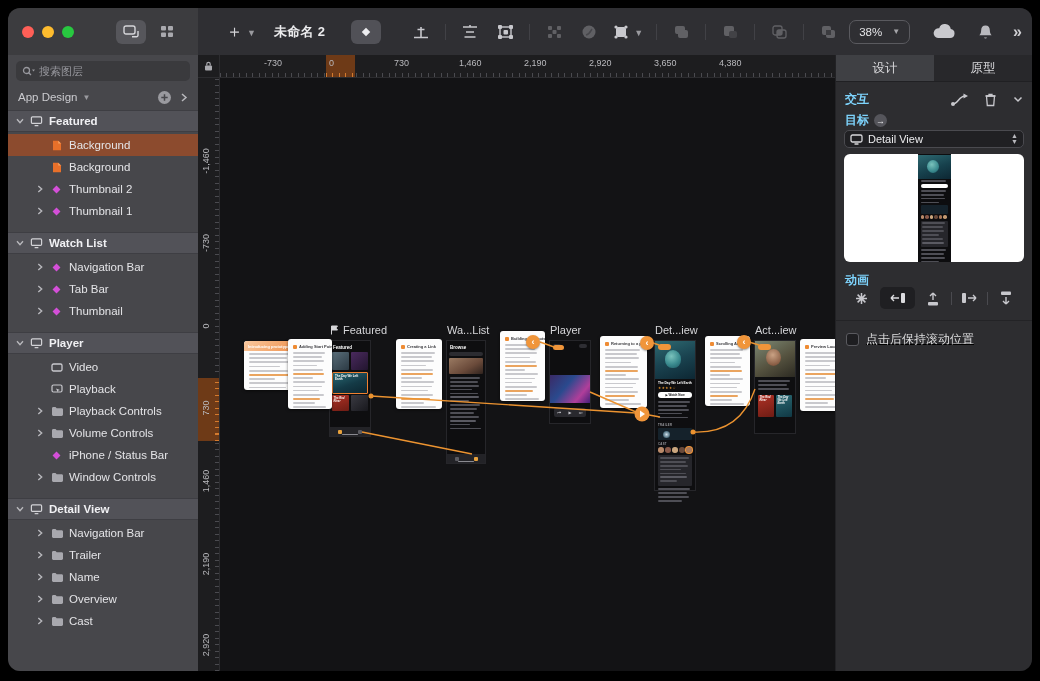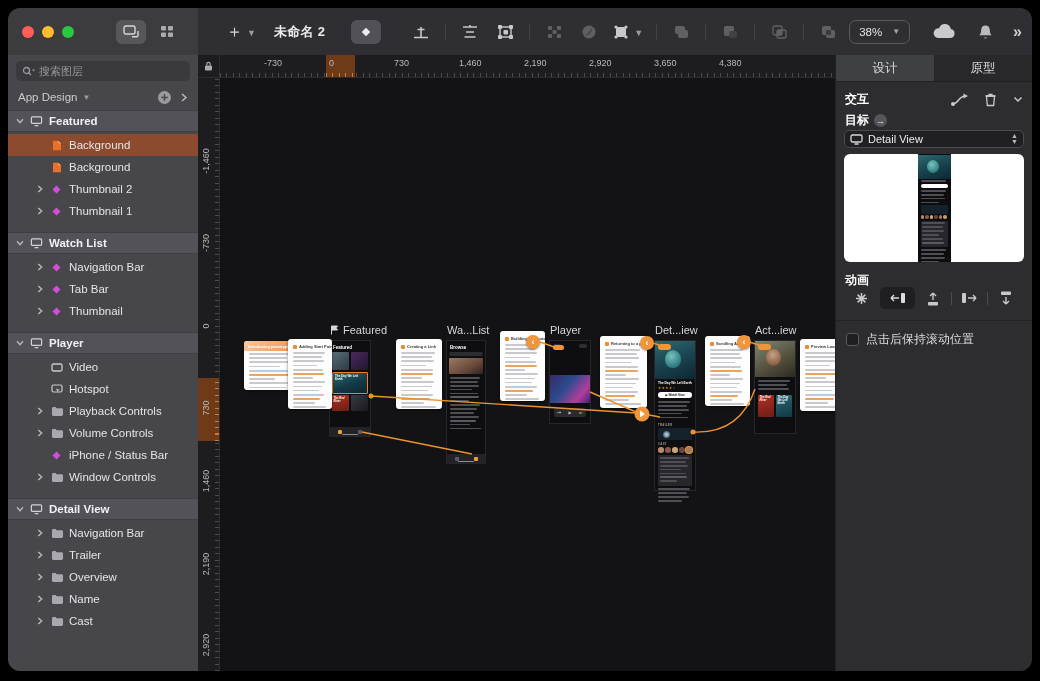--- a/index.html
+++ b/index.html
@@ -137,21 +137,21 @@
   .red-p { background:linear-gradient(160deg,#b03226 0%,#6e1c14 100%); }
   .teal-p { background:linear-gradient(160deg,#2a6a74 0%,#103844 100%); }
   .red-p span,.teal-p span { position:absolute; left:1.5px; top:1.5px; font-size:2.8px; color:#fff; font-weight:700; line-height:1.1; width:15px; display:block; }
 
   
   .inspector { width:197px; background:#2d2d30; position:relative; flex:none; border-left:1px solid #222225; }
   .insp-tabs { position:absolute; left:0; top:0; right:0; height:27px; display:flex; border-bottom:1px solid #202023; }
   .itab { flex:1; display:flex; align-items:center; justify-content:center; color:#d9d9dc; font-size:12.5px; }
   .itab.off { background:#3f4044; }
   .itab.on { background:#28282b; }
-  .sec-label { color:#ffffff; font-size:12px; font-weight:700; }
+  .sec-label { color:#7dd3fc; font-size:12px; font-weight:700; }
   .row-interact { position:absolute; left:9px; right:9px; top:36px; display:flex; align-items:center; }
   .row-interact .sp { flex:1; }
   .row-target { position:absolute; left:9px; top:57px; display:flex; align-items:center; gap:5px; }
   .tgt-badge { width:13px; height:13px; border-radius:50%; background:#55555b; color:#e8e8ea; font-size:9px;
     display:flex; align-items:center; justify-content:center; }
   .dropdown { position:absolute; left:8px; right:8px; top:75px; height:18px; background:#202023;
     border:1px solid #4a4a4f; border-radius:5px; display:flex; align-items:center; padding:0 5px; gap:5px; }
   .dropdown .val { color:#ececee; font-size:11px; flex:1; }
   .dropdown .stp { color:#b9b9be; font-size:7px; line-height:.8; text-align:center; }
   .preview { position:absolute; left:8px; right:8px; top:99px; height:108px; background:#fff; border-radius:6px;
@@ -164,21 +164,21 @@
   .pv-trl { height:9px; margin:0 3px 1px; background:#15222b; border-radius:1px; }
   .pv-avs { display:flex; gap:1px; margin:0 3px 2px; }
   .pv-avs b { width:3.5px; height:3.5px; border-radius:50%; }
   .pv-rev { margin:0 3px 2px; background:#26262b; border-radius:1px; padding:1.5px; }
   .anim-label { position:absolute; left:9px; top:217px; }
   .segments { position:absolute; left:8px; right:8px; top:232px; height:22px; display:flex; align-items:center; }
   .seg { flex:1; height:22px; display:flex; align-items:center; justify-content:center; border-radius:5px; }
   .seg.on { background:#1f1f22; }
   .seg-div { width:1px; height:13px; background:#4a4a4f; }
   .insp-hr { position:absolute; left:0; right:0; top:265px; height:1px; background:#232326; }
-  .chk-row { position:absolute; left:10px; top:276px; display:flex; align-items:center; gap:7px; }
+  .chk-row { position:absolute; left:10px; top:276px; display:flex; align-items:center; gap:7px;text-decoration:underline; }
   .chk { width:13px; height:13px; background:#1e1e21; border:1px solid #5a5a5f; border-radius:3px; }
   .chk-row span { color:#dededf; font-size:12px; }
   svg { display:block; }
   .conn { position:absolute; left:0; top:0; width:100%; height:100%; pointer-events:none; }
 </style>
 </head>
 <body>
 
 <div class="window">
 
@@ -488,21 +488,21 @@
             <span>Video</span>
           </div>
           <div class="lrow">
             <span class="noch"></span>
             <span class="licon">
               <svg width="12" height="10" viewBox="0 0 12 10">
                 <rect x="1" y="1" width="10" height="7" rx="1.5" fill="none" stroke="#c9c9ce" stroke-width="1.2"></rect>
                 <path d="M5 4.5l4 1.6-1.7.5-.5 1.7z" fill="#c9c9ce"></path>
               </svg>
             </span>
-            <span>Hotspot</span>
+            <span>Playback</span>
           </div>
           <div class="lrow">
             <span class="lchev">
               <svg width="8" height="8" viewBox="0 0 8 8">
                 <path d="M2.3 1l3.4 3-3.4 3" fill="none" stroke="#b8b8bc" stroke-width="1.4"></path>
               </svg>
             </span>
             <span class="licon">
               <svg width="12" height="10" viewBox="0 0 12 10">
                 <path d="M1 2.4c0-.8.6-1.4 1.3-1.4h2.2l1.2 1.2h4.9c.8 0 1.4.6 1.4 1.4v4.9c0 .8-.6 1.4-1.4 1.4H2.3c-.7 0-1.3-.6-1.3-1.4z" fill="#a8a8ae"></path>
@@ -589,34 +589,34 @@
             <span class="lchev">
               <svg width="8" height="8" viewBox="0 0 8 8">
                 <path d="M2.3 1l3.4 3-3.4 3" fill="none" stroke="#b8b8bc" stroke-width="1.4"></path>
               </svg>
             </span>
             <span class="licon">
               <svg width="12" height="10" viewBox="0 0 12 10">
                 <path d="M1 2.4c0-.8.6-1.4 1.3-1.4h2.2l1.2 1.2h4.9c.8 0 1.4.6 1.4 1.4v4.9c0 .8-.6 1.4-1.4 1.4H2.3c-.7 0-1.3-.6-1.3-1.4z" fill="#a8a8ae"></path>
               </svg>
             </span>
-            <span>Overview</span>
+            <span>Name</span>
           </div>
           <div class="lrow">
             <span class="lchev">
               <svg width="8" height="8" viewBox="0 0 8 8">
                 <path d="M2.3 1l3.4 3-3.4 3" fill="none" stroke="#b8b8bc" stroke-width="1.4"></path>
               </svg>
             </span>
             <span class="licon">
               <svg width="12" height="10" viewBox="0 0 12 10">
                 <path d="M1 2.4c0-.8.6-1.4 1.3-1.4h2.2l1.2 1.2h4.9c.8 0 1.4.6 1.4 1.4v4.9c0 .8-.6 1.4-1.4 1.4H2.3c-.7 0-1.3-.6-1.3-1.4z" fill="#a8a8ae"></path>
               </svg>
             </span>
-            <span>Name</span>
+            <span>Overview</span>
           </div>
           <div class="lrow">
             <span class="lchev">
               <svg width="8" height="8" viewBox="0 0 8 8">
                 <path d="M2.3 1l3.4 3-3.4 3" fill="none" stroke="#b8b8bc" stroke-width="1.4"></path>
               </svg>
             </span>
             <span class="licon">
               <svg width="12" height="10" viewBox="0 0 12 10">
                 <path d="M1 2.4c0-.8.6-1.4 1.3-1.4h2.2l1.2 1.2h4.9c.8 0 1.4.6 1.4 1.4v4.9c0 .8-.6 1.4-1.4 1.4H2.3c-.7 0-1.3-.6-1.3-1.4z" fill="#a8a8ae"></path>

